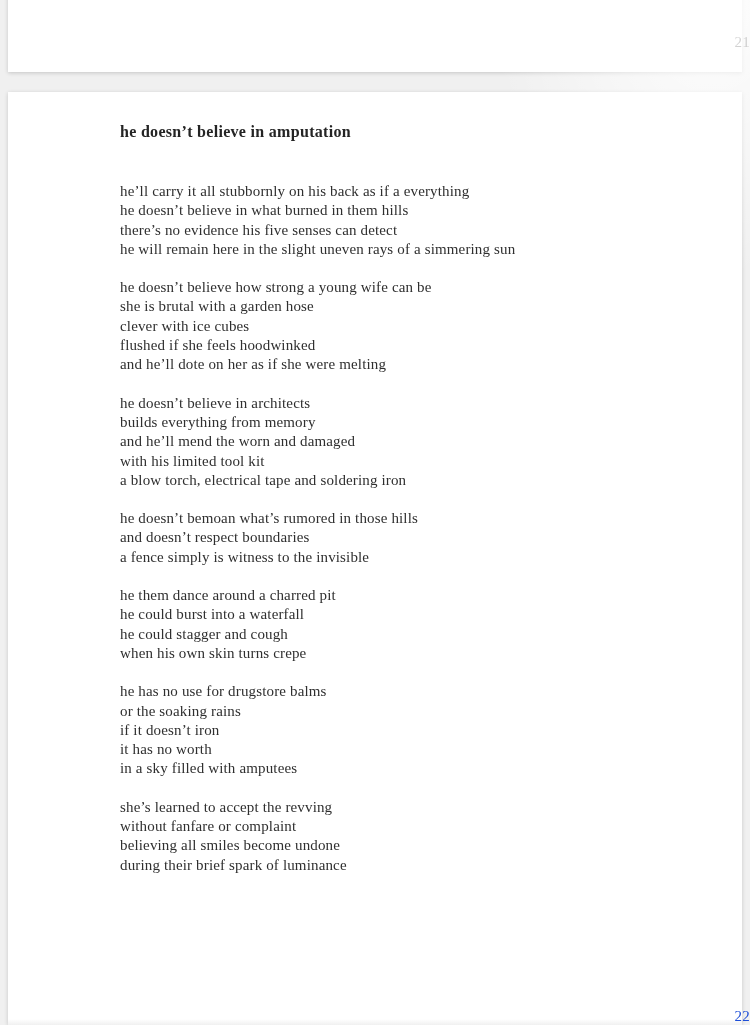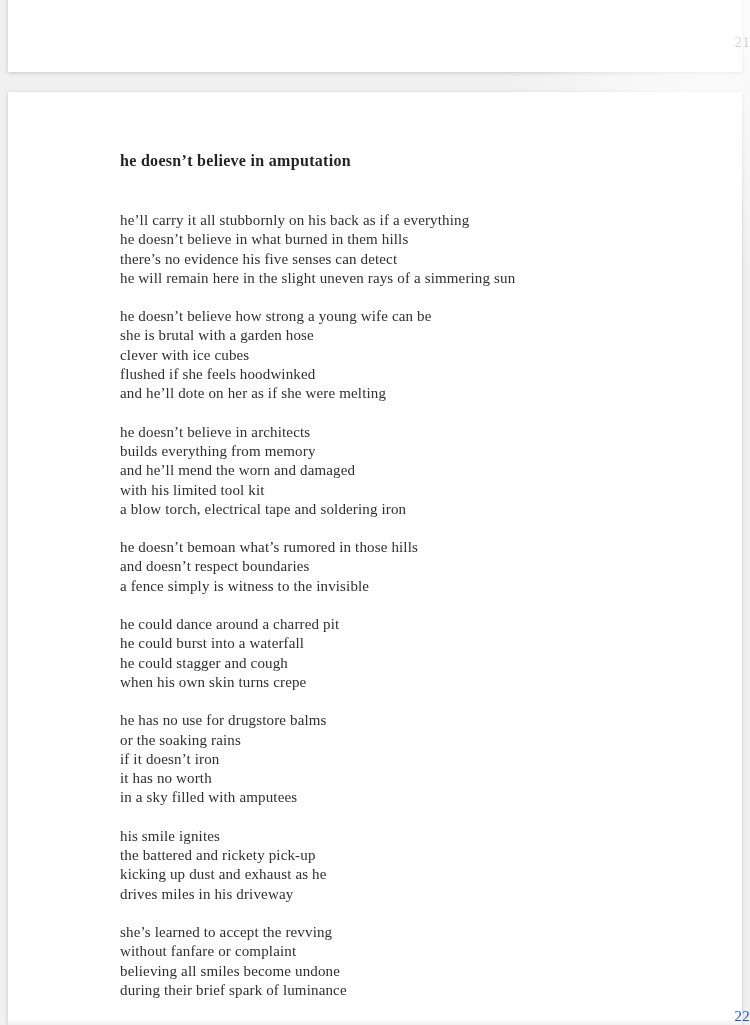--- a/index.html
+++ b/index.html
@@ -56,21 +56,21 @@
     text-align: right;
     font-size: 15px;
     color: #474747;
     letter-spacing: 0.3px;
   }
   .page-number.top-num { top: 34px; }
   .page-number.bottom-num { top: 1008px; color: #1d4ed8; z-index: 4; }
   .poem {
     padding-left: 112px;
     padding-right: 40px;
-    padding-top: 59px;
+    padding-top: 30px;
     color: #2f2f2f;
   }
   .poem-title {
     font-size: 16px;
     font-weight: bold;
     letter-spacing: 0.3px;
     line-height: 20px;
     margin-bottom: 40px;
     color: #242424;
   }
@@ -113,37 +113,31 @@
             <p class="poem-line">and he’ll mend the worn and damaged</p>
             <p class="poem-line">with his limited tool kit</p>
             <p class="poem-line">a blow torch, electrical tape and soldering iron</p>
           </div>
           <div class="stanza">
             <p class="poem-line">he doesn’t bemoan what’s rumored in those hills</p>
             <p class="poem-line">and doesn’t respect boundaries</p>
             <p class="poem-line">a fence simply is witness to the invisible</p>
           </div>
           <div class="stanza">
-            <p class="poem-line">he could dance around a charred pit</p>
+            <p class="poem-line">he them dance around a charred pit</p>
             <p class="poem-line">he could burst into a waterfall</p>
             <p class="poem-line">he could stagger and cough</p>
             <p class="poem-line">when his own skin turns crepe</p>
           </div>
           <div class="stanza">
             <p class="poem-line">he has no use for drugstore balms</p>
             <p class="poem-line">or the soaking rains</p>
             <p class="poem-line">if it doesn’t iron</p>
             <p class="poem-line">it has no worth</p>
             <p class="poem-line">in a sky filled with amputees</p>
-          </div>
-          <div class="stanza">
-            <p class="poem-line">his smile ignites</p>
-            <p class="poem-line">the battered and rickety pick-up</p>
-            <p class="poem-line">kicking up dust and exhaust as he</p>
-            <p class="poem-line">drives miles in his driveway</p>
           </div>
           <div class="stanza">
             <p class="poem-line">she’s learned to accept the revving</p>
             <p class="poem-line">without fanfare or complaint</p>
             <p class="poem-line">believing all smiles become undone</p>
             <p class="poem-line">during their brief spark of luminance</p>
           </div>
         </div>
     </div>
   </div>

